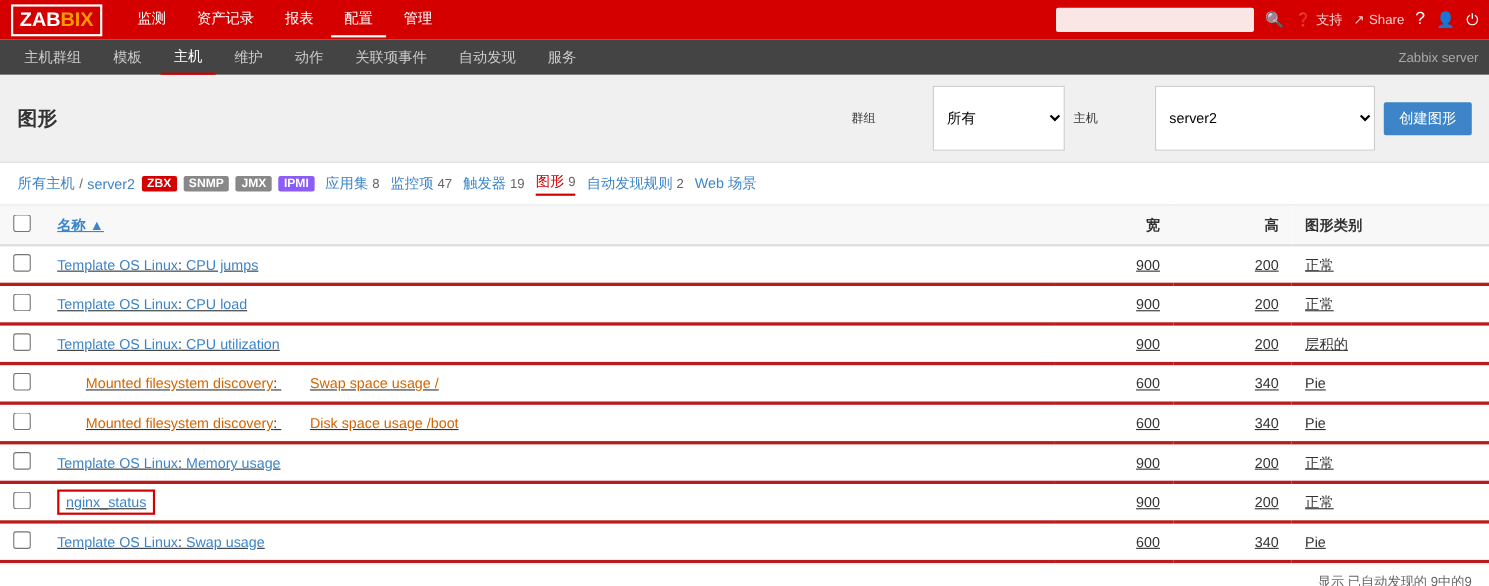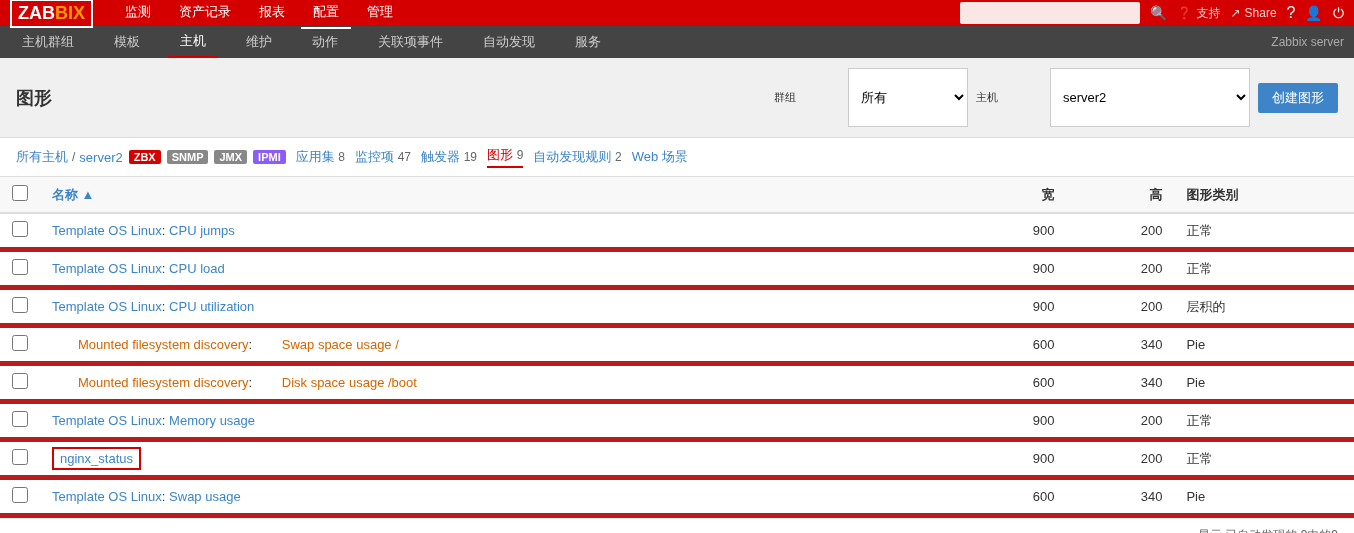--- a/index.html
+++ b/index.html
@@ -4,21 +4,21 @@
   <style>
     * { box-sizing: border-box; margin: 0; padding: 0; }
     body { font-family: Arial, sans-serif; font-size: 13px; background: #f0f0f0; color: #333; }
 
     
     .top-nav {
       background: #d40000;
       display: flex;
       align-items: center;
       padding: 0 10px;
-      height: 26px;
+      height: 36px;
     }
     .logo {
       background: #d40000;
       color: white;
       font-weight: bold;
       font-size: 18px;
       margin-right: 20px;
       padding: 2px 6px;
       border: 2px solid white;
     }
@@ -55,21 +55,21 @@
       cursor: pointer;
     }
 
     
     .sub-nav {
       background: #444;
       display: flex;
       align-items: center;
       padding: 0 10px;
       height: 32px;
-      gap: 16px;
+      gap: 5px;
     }
     .sub-nav-item {
       color: #ccc;
       padding: 6px 12px;
       cursor: pointer;
       font-size: 13px;
       text-decoration: none;
     }
     .sub-nav-item.active { color: white; border-bottom: 2px solid #d40000; }
     .sub-nav-right {
@@ -176,24 +176,26 @@
     thead th {
       padding: 8px 12px;
       text-align: left;
       font-size: 13px;
       font-weight: bold;
       color: #333;
     }
     thead th.sortable {
       color: #3d85c8;
       cursor: pointer;
+      text-decoration: underline;
     }
     thead th.right { text-align: right; }
     tbody tr {
-      border-bottom: 5px solid #b91c1c;
+      border-bottom: 3px solid #b91c1c;
+      text-decoration: underline;
     }
     tbody td {
       padding: 7px 12px;
       font-size: 13px;
     }
     tbody td.right { text-align: right; }
     .cell-link { color: #3d85c8; text-decoration: none; cursor: pointer; }
     .cell-link.orange { color: #d46500; margin-left: 26px; }
     .highlighted-cell {
       border: 2px solid #d40000;

